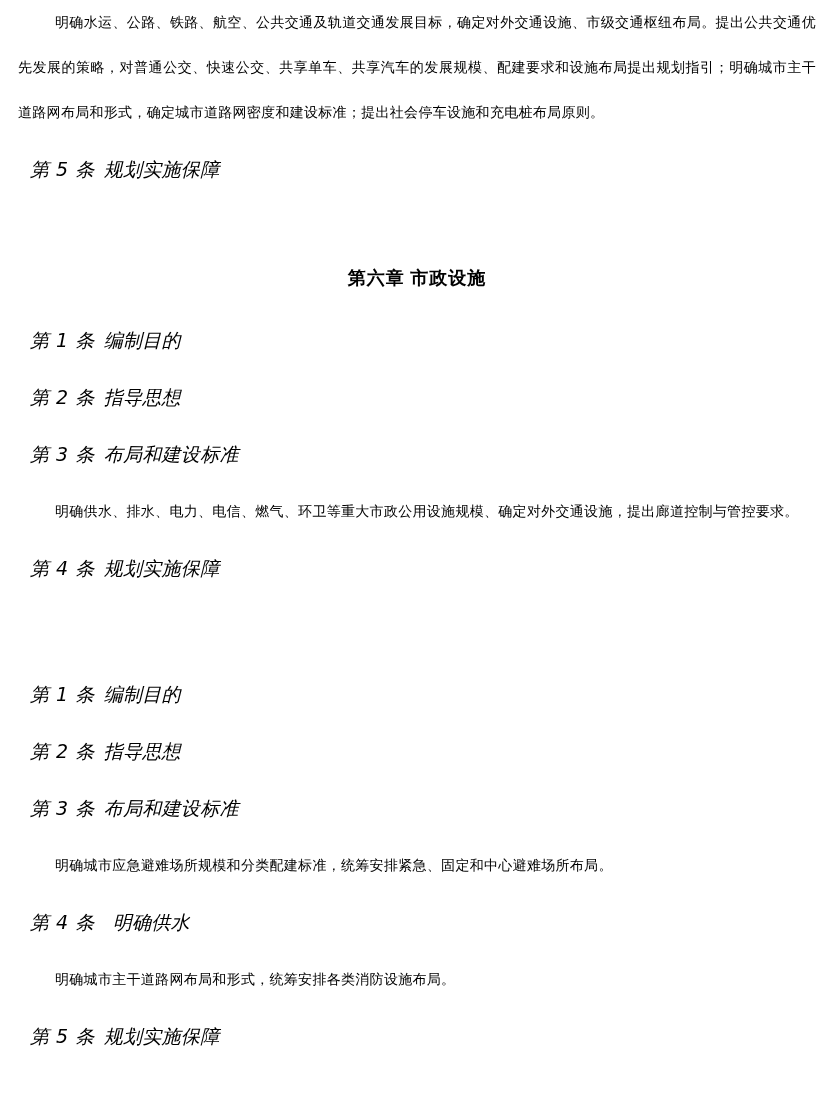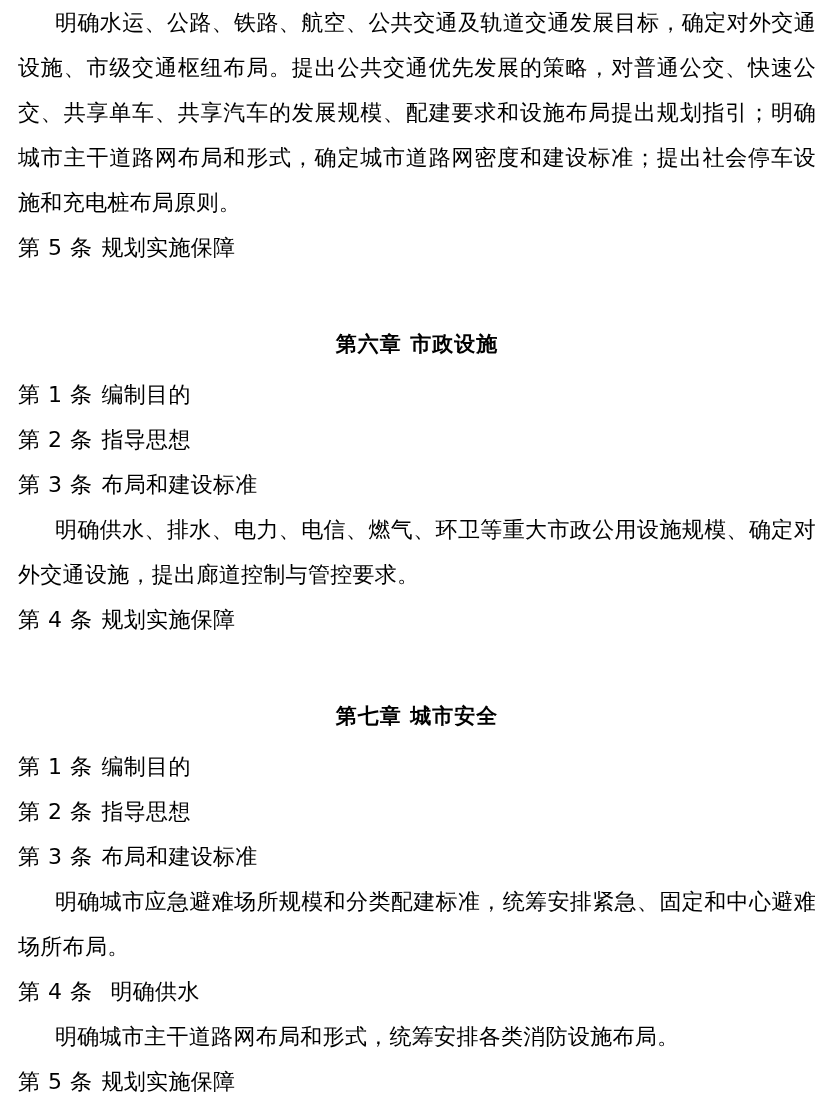--- a/index.html
+++ b/index.html
@@ -19,54 +19,56 @@
     width: 834px;
     height: 1100px;
     box-sizing: border-box;
     padding: 0 18px;
   }
   .doc-body {
     padding-top: 6px;
   }
   
   .p {
-    font-size: 22px;
+    font-size: 14px;
     line-height: 45px;
     letter-spacing: 0.3px;
     text-align: justify;
     text-justify: inter-ideograph;
     margin: 0;
     white-space: normal;
   }
   .indent {
     text-indent: 37px;
   }
   .clipped-top {
     
     margin-top: -6px;
   }
   .chapter-heading {
-    font-size: 21px;
+    font-size: 18px;
     font-weight: bold;
     text-align: center;
     line-height: 45px;
     letter-spacing: 1px;
     margin: 0;
+    font-family: Liberation Serif, serif;
   }
   .gap-before-chapter {
     height: 52px;
   }
   .gap-after-chapter {
     height: 5px;
   }
   .art {
-    font-size: 22px;
+    font-size: 19px;
     line-height: 45px;
     letter-spacing: 0.3px;
-    margin: 0;
+    margin: 12px;
+    font-style: italic;
   }
   .art .num {
     letter-spacing: 0.5px;
   }
   .art .sp-wide {
     display: inline-block;
     width: 9px;
   }
 </style>
 </head>
@@ -97,21 +99,20 @@
       <span class="num">第 3 条</span><span class="sp-wide"></span><span>布局和建设标准</span>
     </p>
 
     <p class="p indent">明确供水、排水、电力、电信、燃气、环卫等重大市政公用设施规模、确定对外交通设施，提出廊道控制与管控要求。</p>
 
     <p class="art">
       <span class="num">第 4 条</span><span class="sp-wide"></span><span>规划实施保障</span>
     </p>
 
     <div class="gap-before-chapter"></div>
-    <p class="chapter-heading">第七章   城市安全</p>
     <div class="gap-after-chapter"></div>
 
     <p class="art">
       <span class="num">第 1 条</span><span class="sp-wide"></span><span>编制目的</span>
     </p>
 
     <p class="art">
       <span class="num">第 2 条</span><span class="sp-wide"></span><span>指导思想</span>
     </p>
 

